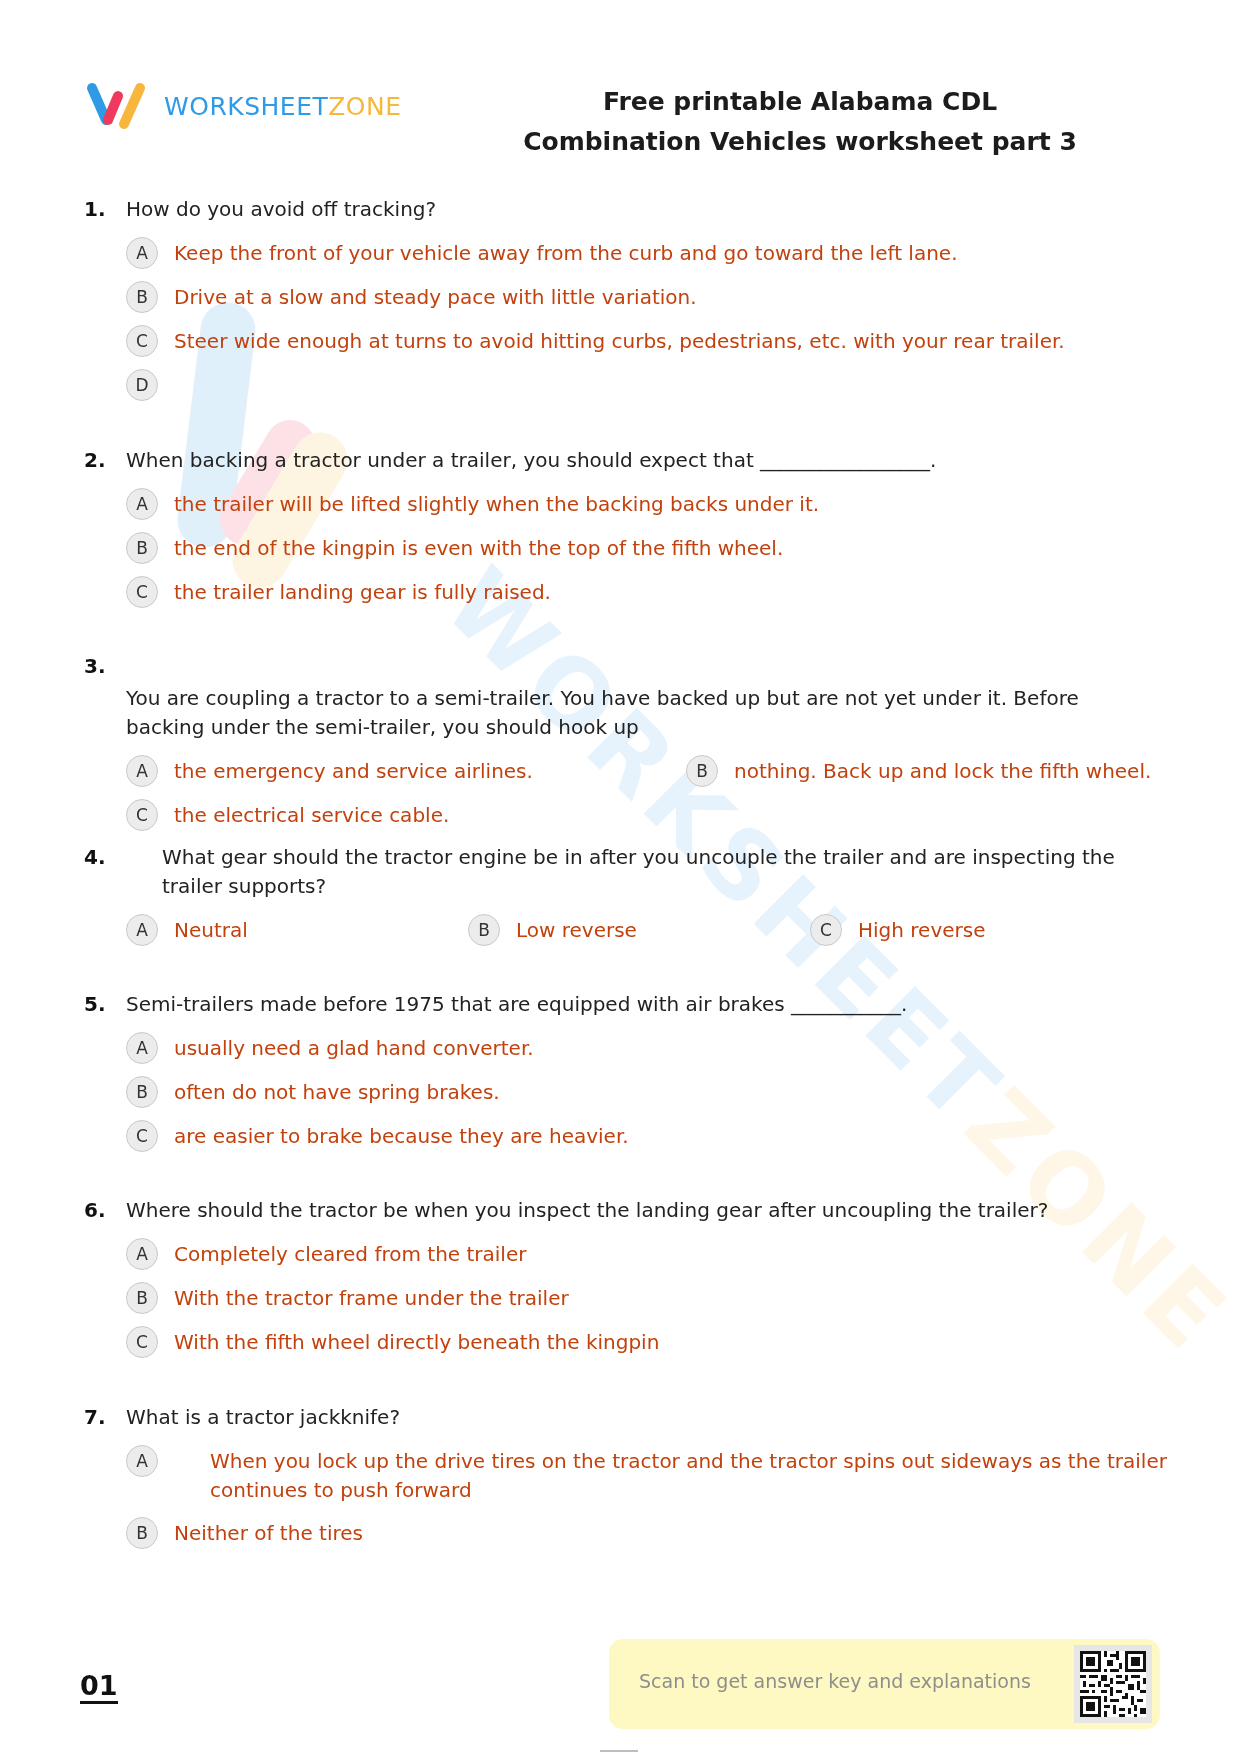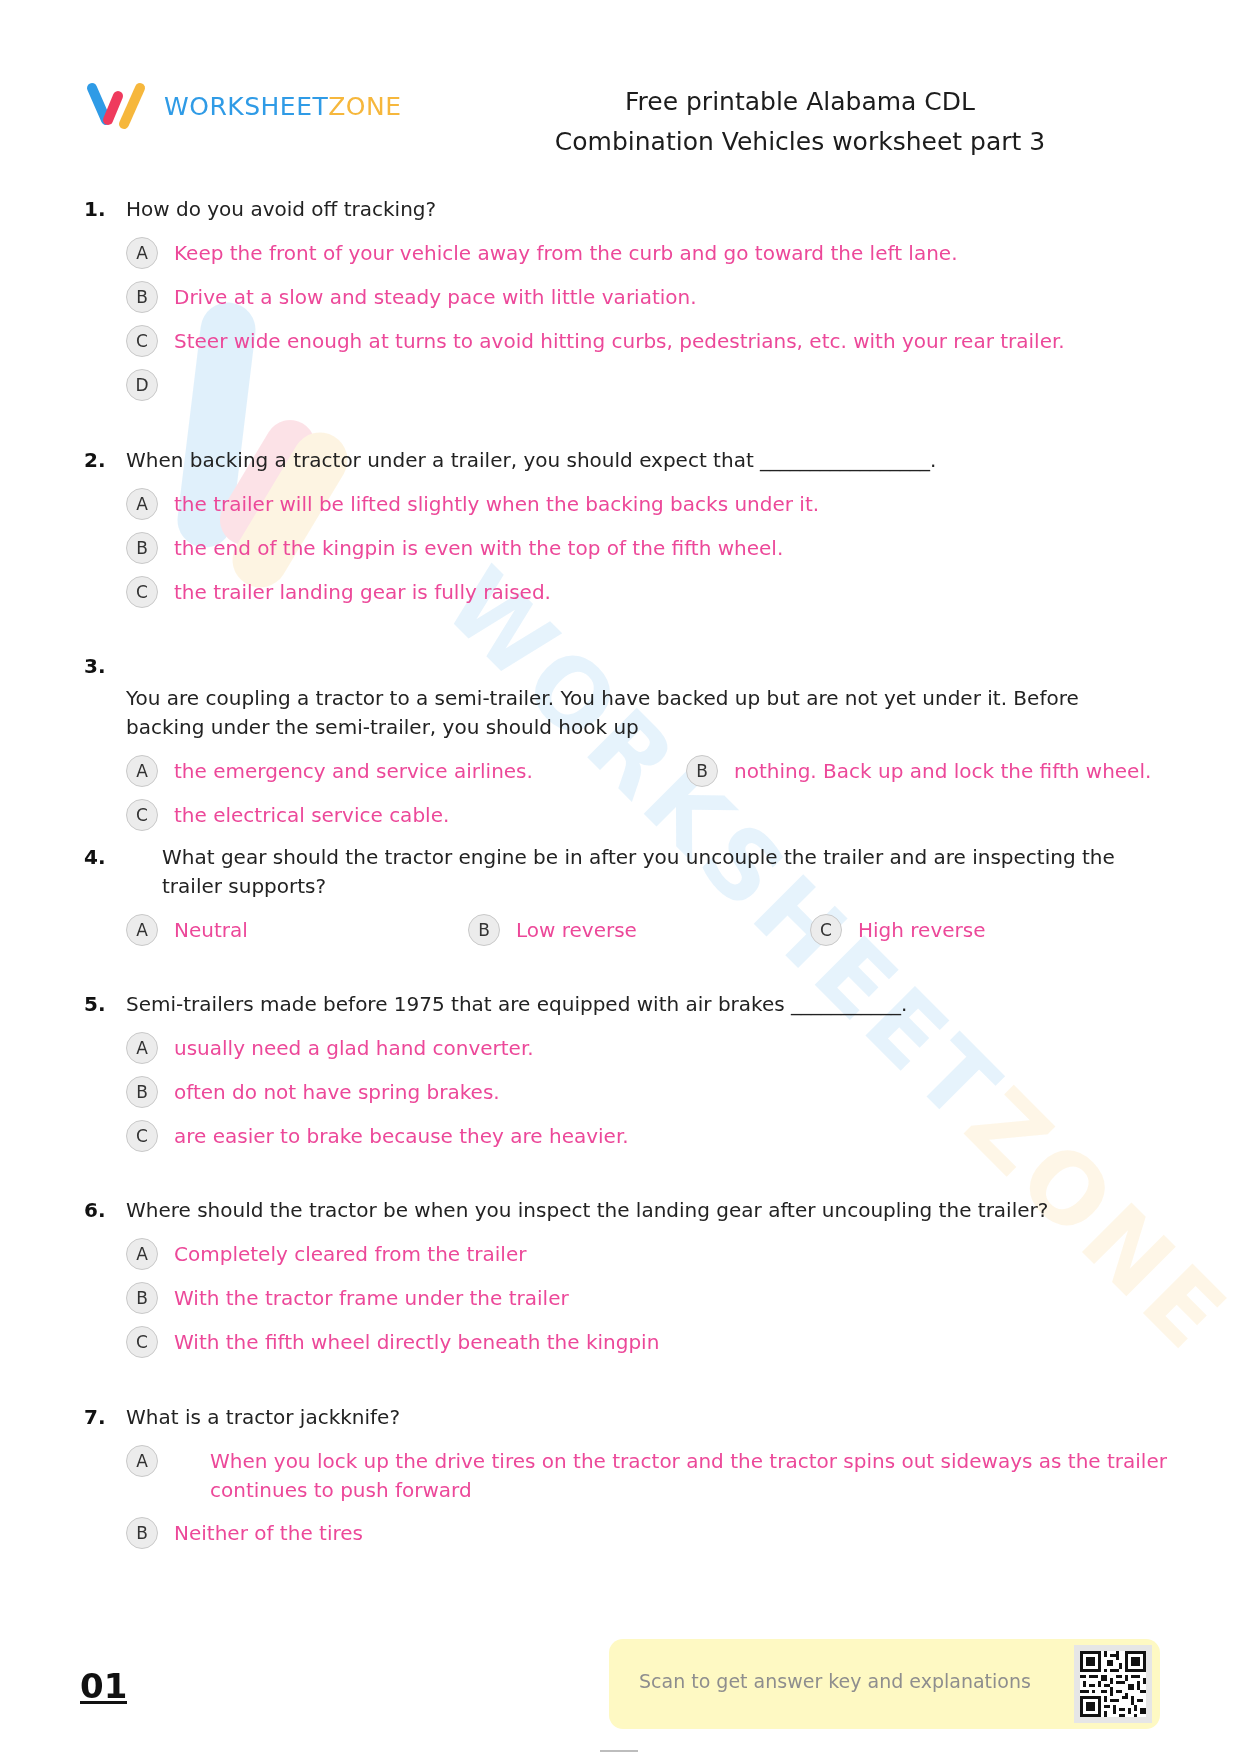--- a/index.html
+++ b/index.html
@@ -8,40 +8,40 @@
 
   .page { position: absolute; left: 0; top: 0; width: 1239px; height: 1754px; }
 
   
   .logo { position: absolute; left: 84px; top: 80px; display: flex; align-items: center; gap: 12px; }
   .logo svg { width: 68px; height: 52px; }
   .logo-text { font-family: "DejaVu Sans", sans-serif; font-size: 25px; letter-spacing: 0.5px; font-weight: 500; }
   .logo-text .w { color: #2f9be6; }
   .logo-text .z { color: #f6b73c; }
 
-  .title { position: absolute; left: 520px; top: 82px; width: 560px; text-align: center; font-size: 25px; font-weight: normal; line-height: 40px; color: #1c1c1c; }
+  .title { position: absolute; left: 520px; top: 82px; width: 560px; text-align: center; font-size: 25px; font-weight: bold; line-height: 40px; color: #1c1c1c; }
 
   
   .watermark { position: absolute; left: 0; top: 0; width: 1239px; height: 1754px; pointer-events: none; z-index: 0; }
 
   
   .q { position: absolute; left: 84px; width: 1100px; z-index: 1; }
   .q-head { display: flex; font-size: 20px; line-height: 29px; }
   .q-num { width: 42px; font-weight: bold; color: #111; flex: none; }
   .q-text { flex: 1; color: #222; }
   .opts { margin-left: 42px; }
   .opt { display: flex; align-items: flex-start; font-size: 20px; line-height: 29px; margin-top: 15px; }
   .opt:first-child { margin-top: 15px; }
   .badge { flex: none; width: 32px; height: 32px; border-radius: 50%; background: #ececec; border: 1px solid #c9c9c9; display: flex; align-items: center; justify-content: center; font-size: 17px; color: #333; margin-right: 16px; margin-top: -2px; }
-  .opt-text { color: #ec4899; }
+  .opt-text { color: #c2410c; }
   .row { display: flex; }
   .row .opt { margin-top: 15px; }
 
   
-  .pagenum { position: absolute; left: 80px; top: 1672px; font-size: 34px; font-weight: bold; color: #111; border-bottom: 3px solid #111; line-height: 28px; padding-bottom: 1px; }
+  .pagenum { position: absolute; left: 80px; top: 1672px; font-size: 27px; font-weight: bold; color: #111; border-bottom: 3px solid #111; line-height: 28px; padding-bottom: 1px; }
   .scan-box { position: absolute; left: 609px; top: 1639px; width: 551px; height: 90px; background: #fef9c3; border-radius: 14px; }
   .scan-text { position: absolute; left: 30px; top: 31px; font-size: 19px; color: #8e8e8e; }
   .qr { position: absolute; right: 8px; top: 6px; width: 78px; height: 78px; background: #e6e6e6; display: flex; align-items: center; justify-content: center; }
   .bottom-line { position: absolute; left: 600px; top: 1750px; width: 38px; height: 2px; background: #bdbdbd; }
 </style>
 </head>
 <body>
 
 <div class="page">
 

